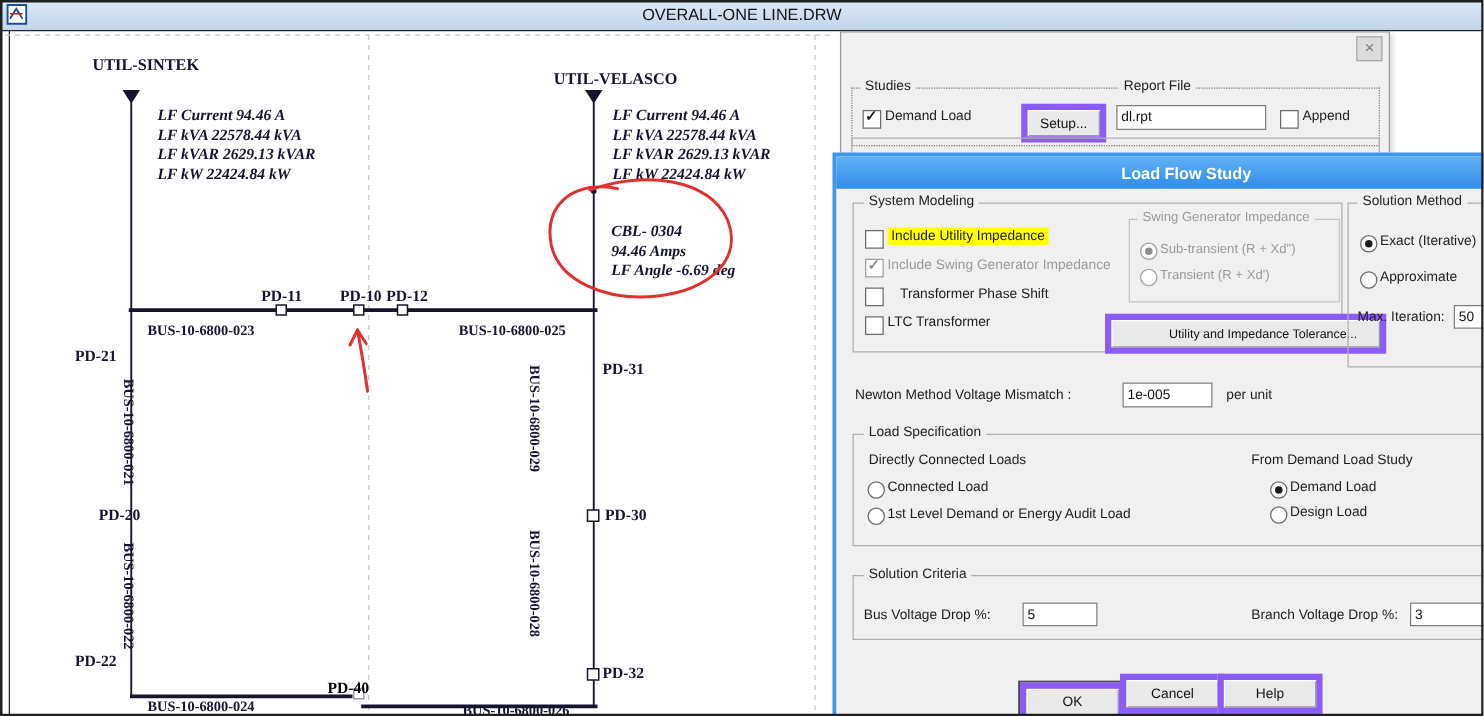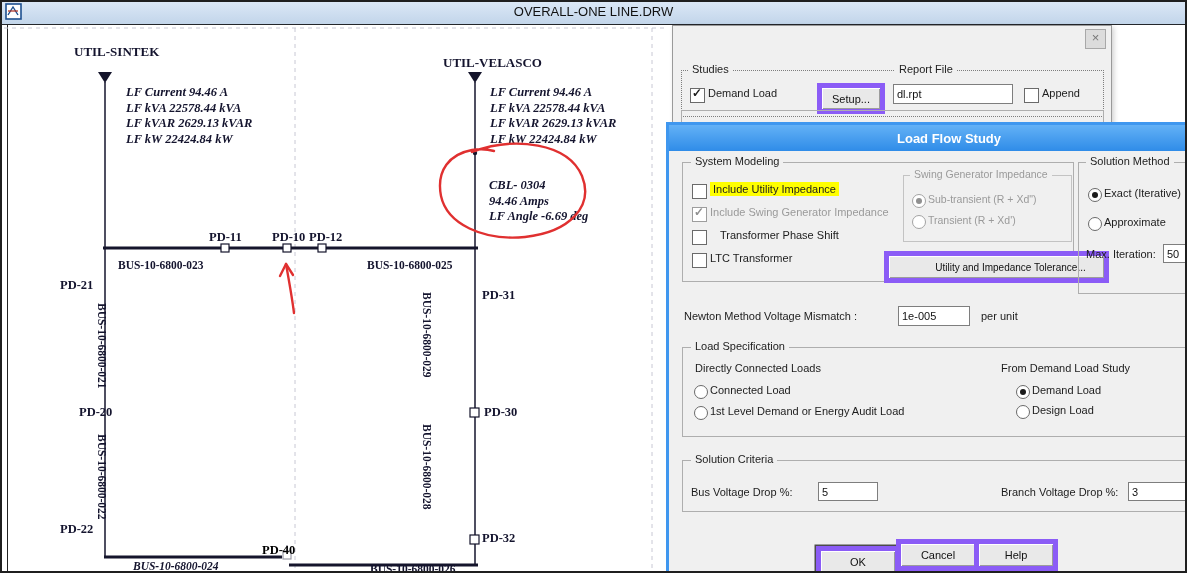--- a/index.html
+++ b/index.html
@@ -143,21 +143,21 @@
   <div class="dtext sz12" style="left:60px;top:405px;margin-left:19px;">PD-20</div>
   <div class="dtext sz12" style="left:484px;top:405px;">PD-30</div>
 
   <div class="dtext sz11 vtext" style="left:421px;top:424px;">BUS-10-6800-028</div>
   <div class="dtext sz11 vtext" style="left:96px;top:434px;">BUS-10-6800-022</div>
 
   <div class="dtext sz12" style="left:60px;top:522px;">PD-22</div>
   <div class="dtext sz12" style="left:482px;top:531px;">PD-32</div>
   <div class="dtext sz12 gray" style="left:262px;top:543px;">PD-40</div>
 
-  <div class="dtext sz11" style="left:133px;top:560px;font-style:italic;">BUS-10-6800-024</div>
+  <div class="dtext sz11" style="left:118px;top:560px;">BUS-10-6800-024</div>
   <div class="dtext sz11" style="left:370px;top:563px;">BUS-10-6800-026</div>
 
   <svg class="layer" width="1187" height="573" viewBox="0 0 1187 573" style="z-index:4;">
     <path d="M 472 152 C 515 136, 568 143, 582 176 C 594 206, 570 232, 525 237 C 483 241, 447 224, 441 196 C 436 170, 450 154, 472 150 C 479 149, 487 149, 494 151" fill="none" stroke="#e03030" stroke-width="2.4" stroke-linecap="round"></path>
     <path d="M 294 313 C 292 297, 289 281, 286 264" fill="none" stroke="#e03030" stroke-width="2.4" stroke-linecap="round"></path>
     <path d="M 286 264 L 280 276 M 286 264 L 293 275" fill="none" stroke="#e03030" stroke-width="2.4" stroke-linecap="round"></path>
   </svg>
 
   <div id="setup-dialog" class="dialog">
     <div class="closebtn">×</div>

